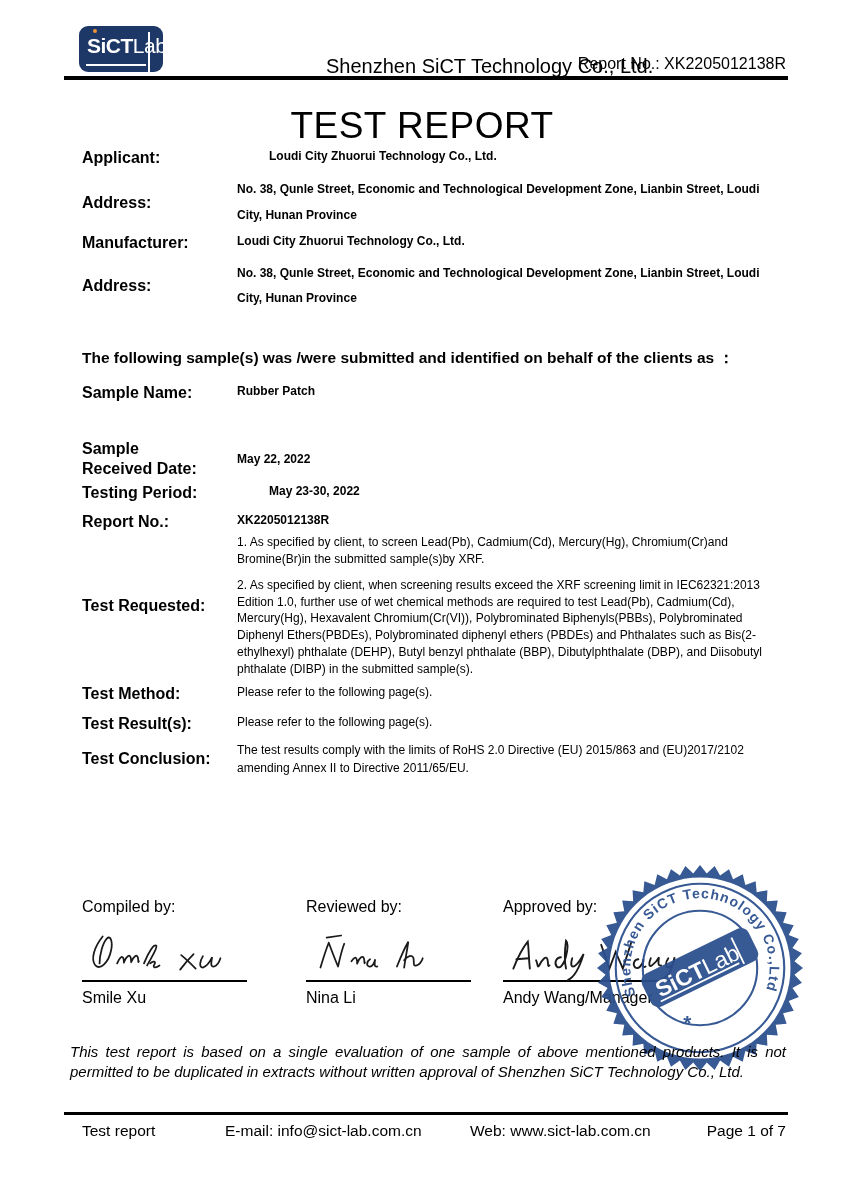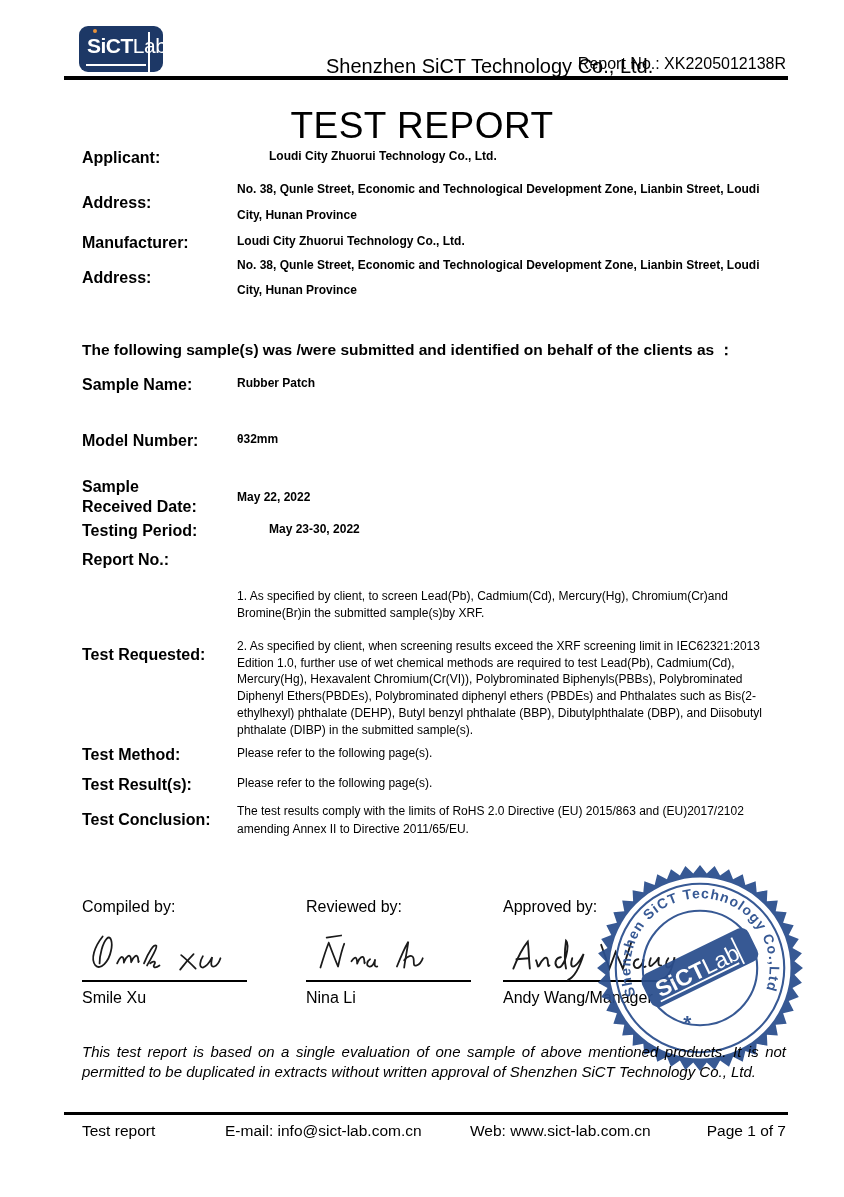--- a/index.html
+++ b/index.html
@@ -38,39 +38,39 @@
   .row{display:flex;align-items:flex-start;}
   .row.vcenter{align-items:center;}
   .lbl{
     width:155px;flex:0 0 155px;font-weight:bold;font-size:16px;
     line-height:1.25;white-space:pre-line;
   }
   .val{flex:1;font-size:12px;line-height:1.4;}
   .val.bold{font-weight:bold;}
   .val.spread{line-height:2.15;}
   .statement{font-weight:bold;font-size:15.5px;}
-  .tr-par{margin:16px 0 9px 0;}
+  .tr-par{margin:0 0 9px 0;}
   .tr-par:last-child{margin-bottom:0;}
   .mb9{margin-bottom:9px;gap:32px;} .mb7{margin-bottom:7px;} .mb14{margin-bottom:14px;} .mb36{margin-bottom:36px;}
-  .mb26{margin-bottom:26px;} .mb4{margin-bottom:4px;} .mb8{}
+  .mb26{margin-bottom:26px;} .mb4{margin-bottom:4px;} .mb8{margin-bottom:8px;}
   .mb2{margin-bottom:2px;} .mb6{margin-bottom:6px;} .mb10{margin-bottom:10px;}
   
   .sig-area{position:absolute;left:82px;top:898px;right:58px;height:150px;}
   .sig-col{position:absolute;top:0;width:220px;}
   .sig-col.c1{left:0;} .sig-col.c2{left:224px;} .sig-col.c3{left:421px;}
   .sig-role{font-size:16px;}
   .sig-draw{display:block;margin-top:4px;height:62px;}
   .sig-line{border-bottom:2px solid #000;width:165px;margin-top:-2px;}
   .sig-col.c3 .sig-line{width:172px;}
   .sig-name{font-size:16px;margin-top:7px;}
   
   .stamp{position:absolute;left:596px;top:864px;width:208px;height:208px;opacity:0.94;}
   
   .disclaimer{
-    position:absolute;left:82px;right:58px;top:1042px;
+    position:absolute;left:70px;right:58px;top:1042px;
     font-style:italic;font-size:15px;line-height:1.35;text-align:justify;
   }
   
   .footer-rule{position:absolute;left:64px;right:56px;top:1112px;height:3px;background:#000;}
   .footer{position:absolute;left:82px;right:58px;top:1122px;font-size:15.5px;}
   .footer span{position:absolute;top:0;white-space:nowrap;}
   .f-doc{left:0;}
   .f-email{left:143px;text-align:right;}
   .f-web{left:388px;}
   .f-page{right:0;}
@@ -109,35 +109,32 @@
       <div class="lbl" style="align-self:center;">Address:</div>
       <div class="val bold spread">No. 38, Qunle Street, Economic and Technological Development Zone, Lianbin Street, Loudi City, Hunan Province</div>
     </div>
 
     <div class="statement mb14">The following sample(s) was /were submitted and identified on behalf of the clients as ：</div>
 
     <div class="row mb36">
       <div class="lbl">Sample Name:</div>
       <div class="val bold">Rubber Patch</div>
     </div>
-    <div class="row mb26">
-      <div class="lbl">Model Number:</div>
-      <div class="val bold">θ32mm</div>
-    </div>
     <div class="row vcenter mb4">
       <div class="lbl">Sample
 Received Date:</div>
       <div class="val bold">May 22, 2022</div>
     </div>
     <div class="row mb9">
       <div class="lbl">Testing Period:</div>
       <div class="val bold">May 23-30, 2022</div>
     </div>
     <div class="row mb2">
       <div class="lbl">Report No.:</div>
+      <div class="val bold">XK2205012138R</div>
     </div>
 
     <div class="row vcenter mb6">
       <div class="lbl">Test Requested:</div>
       <div class="val">
         <p class="tr-par">1. As specified by client, to screen Lead(Pb), Cadmium(Cd), Mercury(Hg), Chromium(Cr)and Bromine(Br)in the submitted sample(s)by XRF.</p>
         <p class="tr-par">2. As specified by client, when screening results exceed the XRF screening limit in IEC62321:2013 Edition 1.0, further use of wet chemical methods are required to test Lead(Pb), Cadmium(Cd), Mercury(Hg), Hexavalent Chromium(Cr(VI)), Polybrominated Biphenyls(PBBs), Polybrominated Diphenyl Ethers(PBDEs), Polybrominated diphenyl ethers (PBDEs) and Phthalates such as Bis(2-ethylhexyl) phthalate (DEHP), Butyl benzyl phthalate (BBP), Dibutylphthalate (DBP), and Diisobutyl phthalate (DIBP) in the submitted sample(s).</p>
       </div>
     </div>
     <div class="row mb10">

